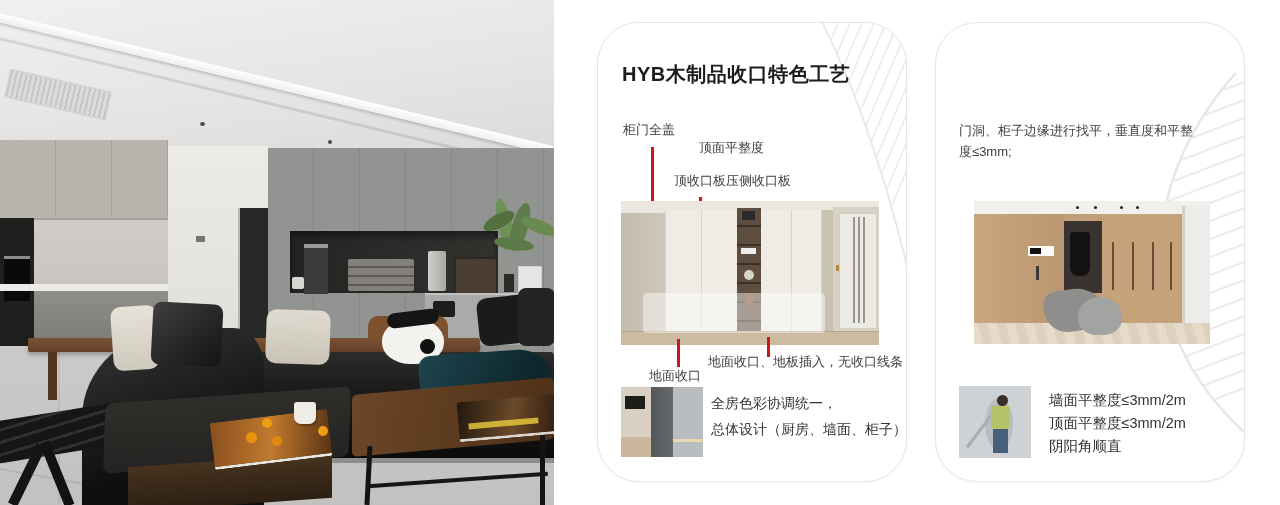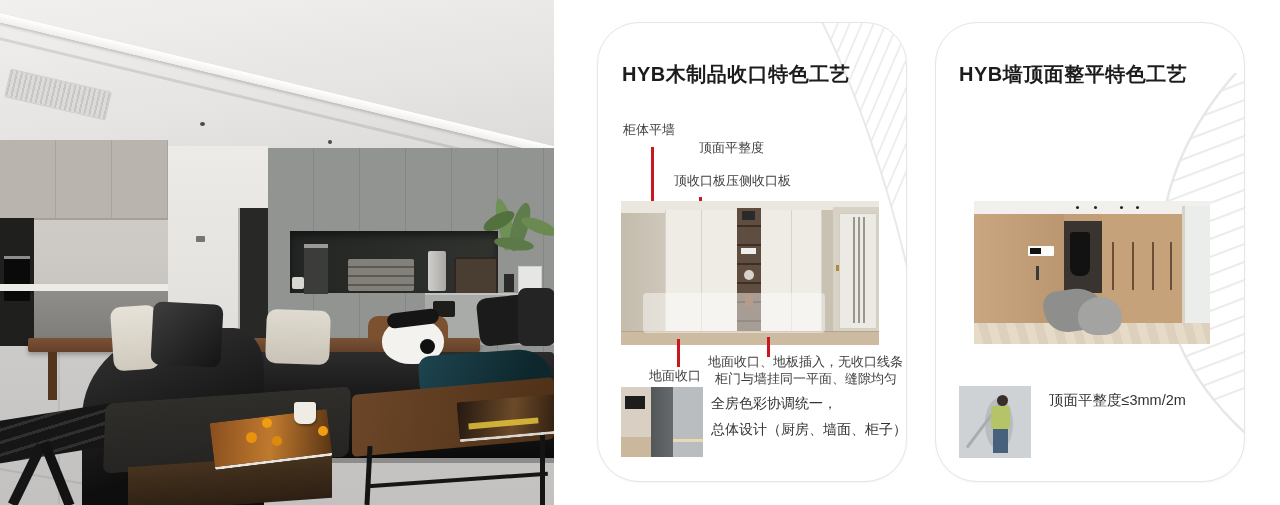--- a/index.html
+++ b/index.html
@@ -137,21 +137,21 @@
         <line x1="56" y1="260" x2="176" y2="-20"></line>
           <line x1="68" y1="260" x2="188" y2="-20"></line>
         <line x1="80" y1="260" x2="200" y2="-20"></line>
           <line x1="92" y1="260" x2="212" y2="-20"></line>
       </g>
       <path d="M55,0 C90,70 120,160 140,245" fill="none" stroke="#e9e9e9" stroke-width="2"></path>
     </svg>
 
     <h2 style="left:24px;top:38px;">HYB木制品收口特色工艺</h2>
 
-    <div class="lbl" style="left:25px;top:98px;">柜体平墙</div>
+    <div class="lbl" style="left:25px;top:98px;">柜门全盖</div>
     <div class="redline" style="left:53px;top:124px;height:92px;"></div>
     <div class="lbl" style="left:101px;top:116px;">顶面平整度</div>
     <div class="lbl" style="left:76px;top:149px;">顶收口板压侧收口板</div>
     <div class="redline" style="left:101px;top:174px;height:28px;"></div>
 
     <div class="imgbox" style="left:23px;top:178px;width:258px;height:144px;background:#d3ccc0;">
       <div class="abs" style="left:0;top:0;width:258px;height:14px;background:#ebe6de;"></div>
       <div class="abs" style="left:0;top:12px;width:44px;height:120px;background:linear-gradient(90deg,#c3bbac,#cfc7b9);"></div>
       <div class="abs" style="left:44px;top:9px;width:72px;height:123px;background:#efece6;border-left:1px solid #d9d4ca;"></div>
       <div class="abs" style="left:80px;top:9px;width:1px;height:123px;background:#d9d4ca;"></div>
@@ -172,21 +172,20 @@
         <div class="abs" style="left:3px;top:58px;width:3px;height:6px;background:#b08a3a;"></div>
       </div>
       <div class="abs" style="left:0;top:130px;width:258px;height:14px;background:#cdbba1;border-top:1px solid #b5a48c;"></div>
       <div class="abs" style="left:22px;top:92px;width:182px;height:40px;background:rgba(255,255,255,.45);border-radius:4px;"></div>
     </div>
 
     <div class="redline" style="left:79px;top:316px;height:28px;"></div>
     <div class="redline" style="left:169px;top:314px;height:20px;"></div>
     <div class="lbl" style="left:51px;top:344px;">地面收口</div>
     <div class="lbl" style="left:110px;top:330px;">地面收口、地板插入，无收口线条</div>
-    <div class="lbl" style="left:117px;top:347px;">柜门与墙挂同一平面、缝隙均匀</div>
 
     <div class="imgbox" style="left:23px;top:364px;width:82px;height:70px;background:#c9c1b6;">
       <div class="abs" style="left:0;top:0;width:30px;height:70px;background:#d9cfc2;"></div>
       <div class="abs" style="left:4px;top:9px;width:20px;height:13px;background:#1d1d1b;"></div>
       <div class="abs" style="left:0;top:50px;width:30px;height:20px;background:#cbb79b;"></div>
       <div class="abs" style="left:30px;top:0;width:22px;height:70px;background:linear-gradient(90deg,#54575a,#666a6d);"></div>
       <div class="abs" style="left:52px;top:0;width:30px;height:70px;background:#b9bdbf;"></div>
       <div class="abs" style="left:52px;top:52px;width:30px;height:3px;background:#e8d9b0;"></div>
     </div>
 
@@ -217,22 +216,22 @@
         <line x1="10" y1="278" x2="160" y2="221"></line>
           <line x1="10" y1="296" x2="160" y2="239"></line>
         <line x1="10" y1="314" x2="160" y2="257"></line>
           <line x1="10" y1="332" x2="160" y2="275"></line>
         <line x1="10" y1="350" x2="160" y2="293"></line>
           <line x1="10" y1="368" x2="160" y2="311"></line>
       </g>
       <path d="M150,-10 C45,100 30,250 150,360" fill="none" stroke="#e7e7e7" stroke-width="2.5"></path>
     </svg>
 
-    <h2 style="left:23px;top:38px;">HYB墙顶面整平特色工艺</h2>
-
+
+    <div class="para" style="left:23px;top:97px;width:240px;">门洞、柜子边缘进行找平，垂直度和平整度≤3mm;</div>
 
     <div class="imgbox" style="left:38px;top:178px;width:236px;height:143px;background:#c6a27b;">
       <div class="abs" style="left:0;top:0;width:236px;height:13px;background:#f2f0ec;"></div>
       <div class="abs" style="left:102px;top:5px;width:3px;height:3px;background:#222;border-radius:50%;"></div>
       <div class="abs" style="left:120px;top:5px;width:3px;height:3px;background:#222;border-radius:50%;"></div>
       <div class="abs" style="left:146px;top:5px;width:3px;height:3px;background:#222;border-radius:50%;"></div>
       <div class="abs" style="left:162px;top:5px;width:3px;height:3px;background:#222;border-radius:50%;"></div>
       <div class="abs" style="left:0;top:13px;width:90px;height:120px;background:linear-gradient(90deg,#c9a67f,#bb9771);border-right:1px solid #8a6a4a;">
         <div class="abs" style="left:62px;top:52px;width:3px;height:14px;background:#3a3a3a;"></div>
         <div class="abs" style="left:54px;top:32px;width:26px;height:10px;background:#fbfbf9;border-radius:1px;">
@@ -260,17 +259,19 @@
 
     <div class="imgbox" style="left:23px;top:363px;width:72px;height:72px;background:#cfd2d4;">
       <div class="abs" style="left:26px;top:12px;width:28px;height:52px;background:rgba(90,95,100,.18);border-radius:50%;"></div>
       <div class="abs" style="left:8px;top:60px;width:58px;height:3px;background:#a8adb0;transform:rotate(-53deg);transform-origin:0 50%;"></div>
       <div class="abs" style="left:38px;top:9px;width:11px;height:11px;background:#3a2e28;border-radius:50%;"></div>
       <div class="abs" style="left:32px;top:20px;width:19px;height:23px;background:#b5c468;border-radius:3px;"></div>
       <div class="abs" style="left:34px;top:43px;width:15px;height:24px;background:#47617c;"></div>
     </div>
 
     <div class="specs" style="left:113px;top:366px;">
+      <div>墙面平整度≤3mm/2m</div>
       <div>顶面平整度≤3mm/2m</div>
+      <div>阴阳角顺直</div>
     </div>
   </section>
 
 </div>
 
 </body></html>

